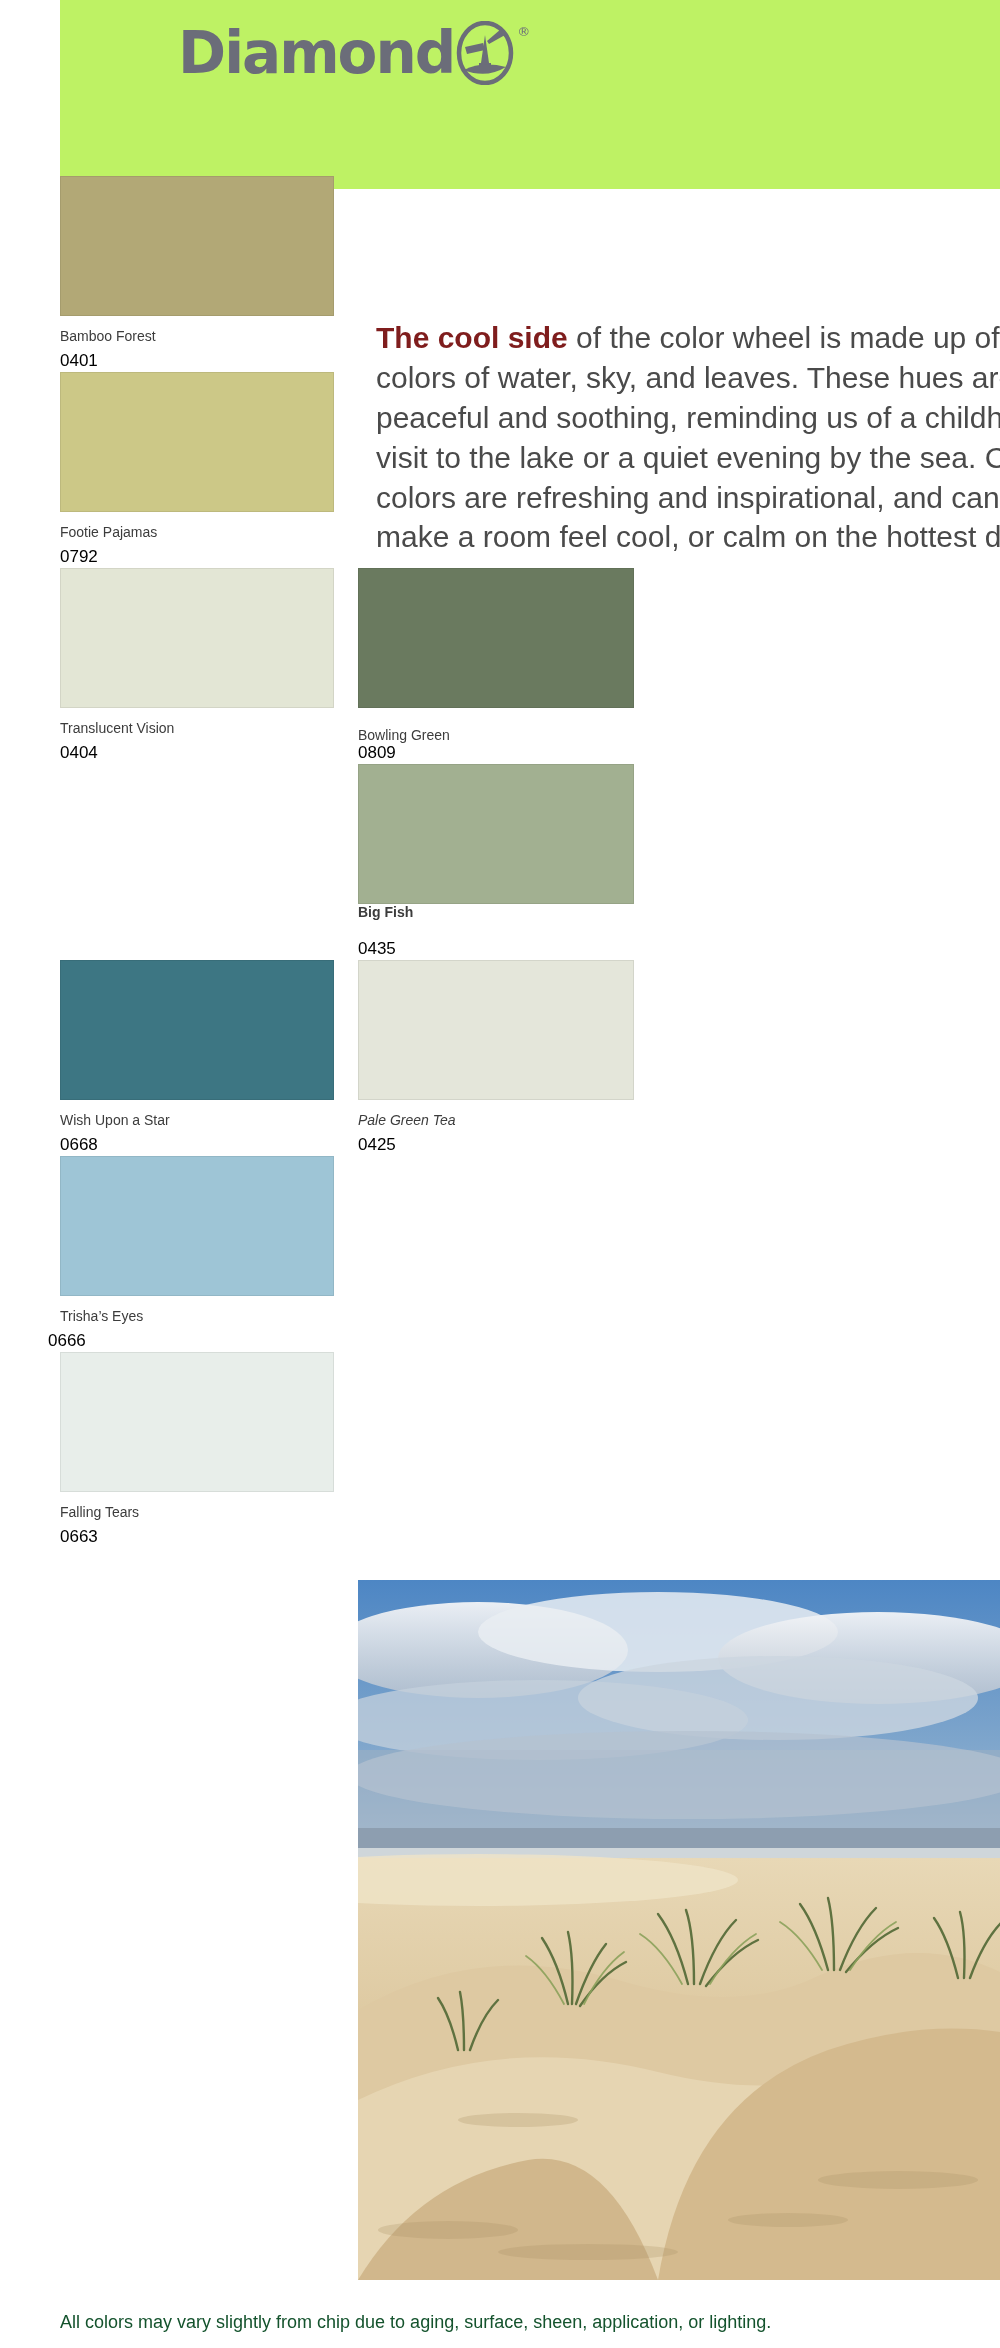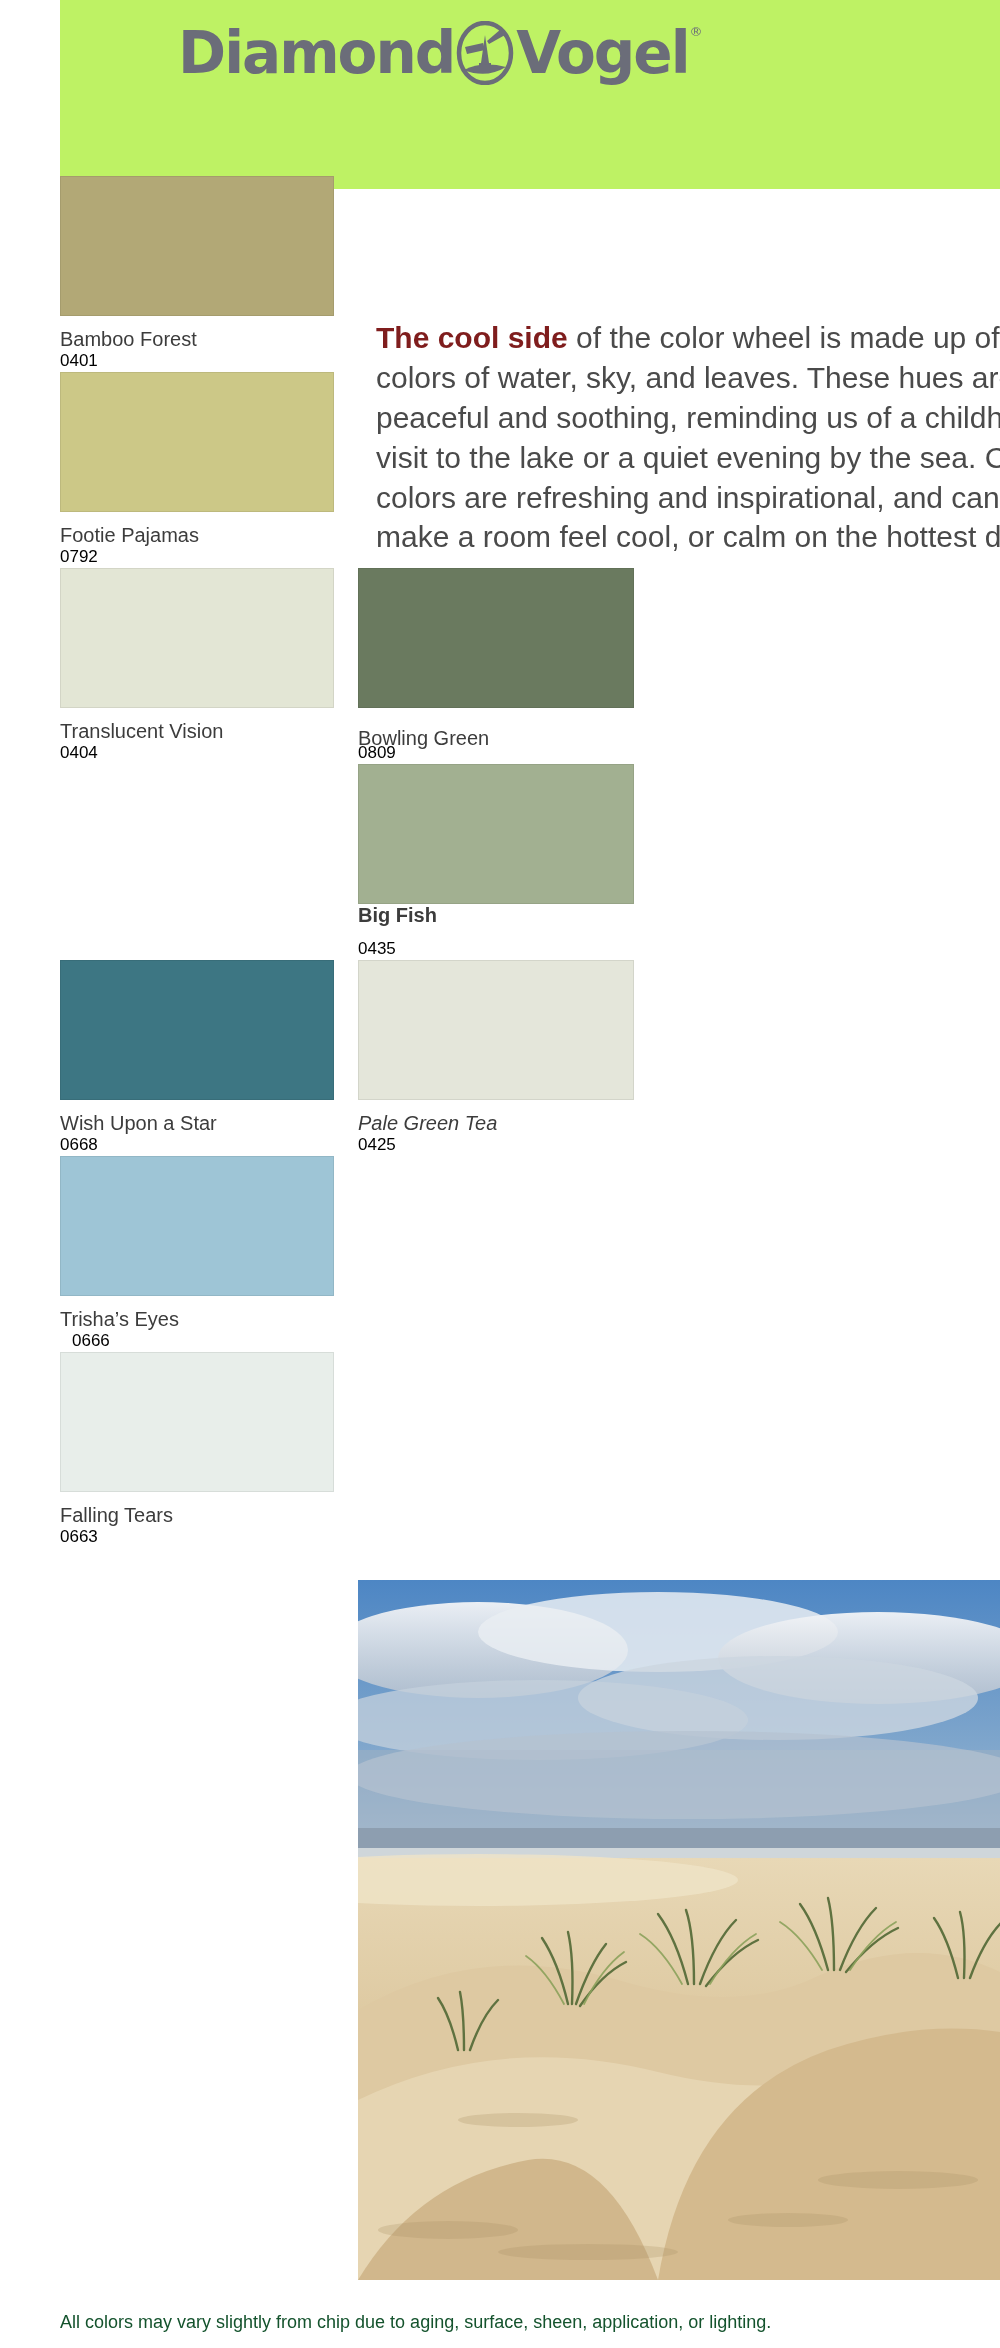--- a/index.html
+++ b/index.html
@@ -57,21 +57,21 @@
   }
 
   
   .swatch {
     position: absolute;
     border: 1px solid rgba(0,0,0,0.07);
     box-sizing: border-box;
   }
   .chip-name {
     position: absolute;
-    font-size: 20px;
+    font-size: 14px;
     color: #3c3c3c;
     white-space: nowrap;
     line-height: 1.08;
   }
   .chip-code {
     position: absolute;
     font-size: 17px;
     color: #000000;
     white-space: nowrap;
     line-height: 1.08;
@@ -123,21 +123,20 @@
     <span id="logo-mark">
       <svg viewBox="0 0 58 64" width="58" height="64" aria-hidden="true">
         <ellipse cx="29" cy="32" rx="26" ry="30" fill="none" stroke="#6b6d79" stroke-width="4.5"></ellipse>
         <path d="M29 14 L25 42 L33 42 Z" fill="#6b6d79"></path>
         <rect x="23" y="42" width="12" height="4" fill="#6b6d79"></rect>
         <path d="M31 20 L45 8 L49 14 L33 23 Z" fill="#6b6d79"></path>
         <path d="M27 22 L9 26 L11 33 L29 29 Z" fill="#6b6d79"></path>
         <path d="M8 49 Q26 40 50 46 Q30 58 8 49 Z" fill="#6b6d79"></path>
       </svg>
     </span>
-    <span id="logo-text-2">Vogel</span>
     <span id="logo-reg">®</span>
   </div>
 </div>
 
 <div id="copy-block">
   <span id="copy-lead">The cool side</span><span> of the color wheel is made up of the colors of water, sky, and leaves.  These hues are peaceful and soothing, reminding us of a childhood visit to the lake or a quiet evening by the sea.  Cool colors are refreshing and inspirational, and can help make a room feel cool, or calm on the hottest days.</span>
 </div>
 
 <div id="swatch-grid">
     <div class="swatch" style="left: 60px; top: 176px; width: 274px; height: 140px; background: rgb(178, 168, 118);"></div>
@@ -156,21 +155,21 @@
     <div class="chip-name" style="left: 358px; top: 905px; font-weight: bold;">Big Fish</div>
     <div class="chip-code" style="left: 358px; top: 940px;">0435</div>
     <div class="swatch" style="left: 60px; top: 960px; width: 274px; height: 140px; background: rgb(61, 118, 131);"></div>
     <div class="chip-name" style="left: 60px; top: 1113px;">Wish Upon a Star</div>
     <div class="chip-code" style="left: 60px; top: 1136px;">0668</div>
     <div class="swatch" style="left: 358px; top: 960px; width: 276px; height: 140px; background: rgb(228, 230, 218);"></div>
     <div class="chip-name" style="left: 358px; top: 1113px; font-style: italic;">Pale Green Tea</div>
     <div class="chip-code" style="left: 358px; top: 1136px;">0425</div>
     <div class="swatch" style="left: 60px; top: 1156px; width: 274px; height: 140px; background: rgb(158, 197, 214);"></div>
     <div class="chip-name" style="left: 60px; top: 1309px;">Trisha’s Eyes</div>
-    <div class="chip-code" style="left: 72px; top: 1332px;">0666</div>
+    <div class="chip-code" style="left: 48px; top: 1332px;">0666</div>
     <div class="swatch" style="left: 60px; top: 1352px; width: 274px; height: 140px; background: rgb(232, 238, 234);"></div>
     <div class="chip-name" style="left: 60px; top: 1505px;">Falling Tears</div>
     <div class="chip-code" style="left: 60px; top: 1528px;">0663</div>
   </div>
 
 <div id="beach-photo">
   <svg viewBox="0 0 642 700" width="642" height="700" preserveAspectRatio="none" aria-hidden="true">
     <defs>
       <linearGradient id="skyg" x1="0" y1="0" x2="0" y2="1">
         <stop offset="0%" stop-color="#4d86c4"></stop>

